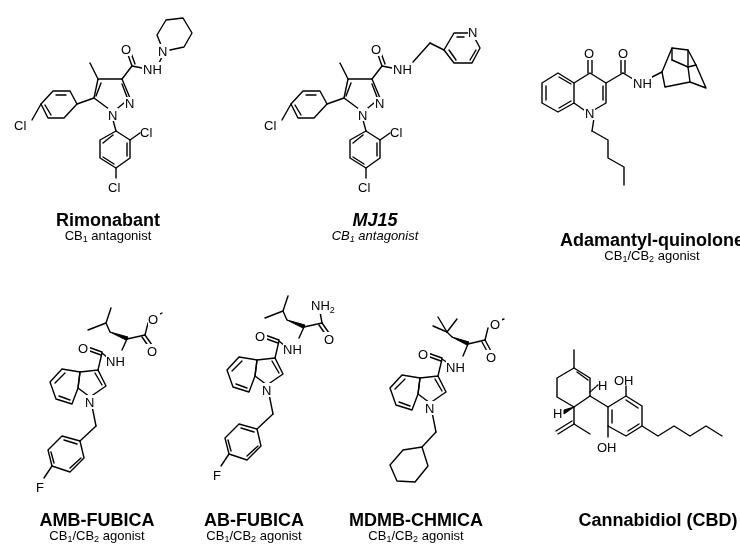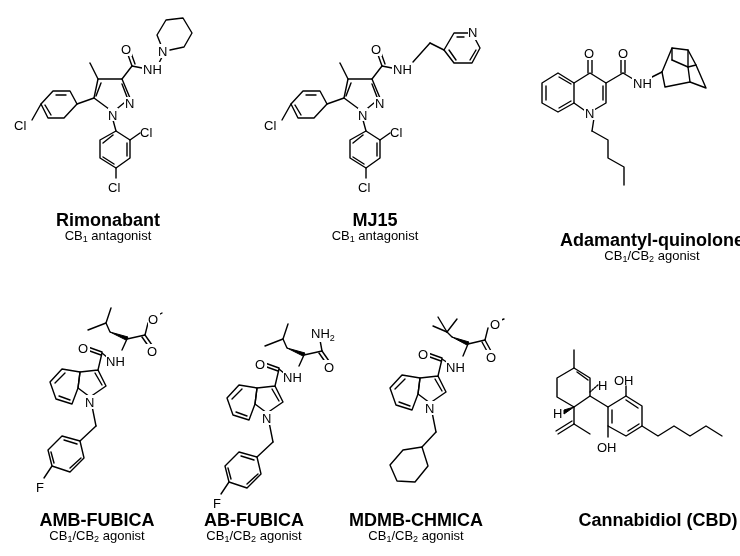--- a/index.html
+++ b/index.html
@@ -105,21 +105,21 @@
   <text x="218" y="37">N</text>
   <rect class="bg" x="124" y="97" width="10" height="13"></rect>
   <text x="125" y="108">N</text>
   <rect class="bg" x="108" y="108" width="10" height="13"></rect>
   <text x="108" y="120">N</text>
   <text x="14" y="130">Cl</text>
   <text x="140" y="137">Cl</text>
   <text x="108" y="192">Cl</text>
 </svg>
 </div>
-<div class="caption" style="left:275px;top:212px;">
+<div class="caption" style="left:275px;top:212px;font-style:italic;">
   <span class="name">MJ15</span>
   <span class="activity"><span>CB</span><sub>1</sub><span></span><sub></sub><span> antagonist</span></span>
 </div>
 
 <div class="mol" style="left:490px;top:0;width:250px;height:200px;">
 <svg width="250" height="200">
 
   <polygon class="ring" points="68,73 84,83 84,103 68,112 52,103 52,83"></polygon>
   <line x1="56" y1="86" x2="56" y2="100"></line>
   <line x1="69" y1="77" x2="81" y2="84"></line>
@@ -206,21 +206,21 @@
   <rect class="bg" x="84" y="95" width="11" height="14"></rect>
   <text x="85" y="107">N</text>
   <text x="36" y="192">F</text>
 </svg>
 </div>
 <div class="caption" style="left:-3px;top:512px;">
   <span class="name">AMB-FUBICA</span>
   <span class="activity"><span>CB</span><sub>1</sub><span>/CB</span><sub>2</sub><span> agonist</span></span>
 </div>
 
-<div class="mol" style="left:180px;top:316px;width:200px;height:200px;">
+<div class="mol" style="left:180px;top:288px;width:200px;height:200px;">
 <svg width="200" height="200">
   <polyline points="85,30 103,23 108,8"></polyline>
   <line x1="103" y1="23" x2="107" y2="32"></line>
   <polygon points="107,32 123,40 125,37" style="fill:#000;stroke:#000;stroke-width:1"></polygon>
   <line x1="124" y1="39" x2="119" y2="50"></line>
   <line x1="124" y1="39" x2="142" y2="35"></line>
   <line x1="142" y1="35" x2="140" y2="24"></line>
   <line x1="142" y1="35" x2="149" y2="45"></line>
   <line x1="139" y1="37" x2="146" y2="47"></line>
   <line x1="99" y1="52" x2="85" y2="47"></line>

